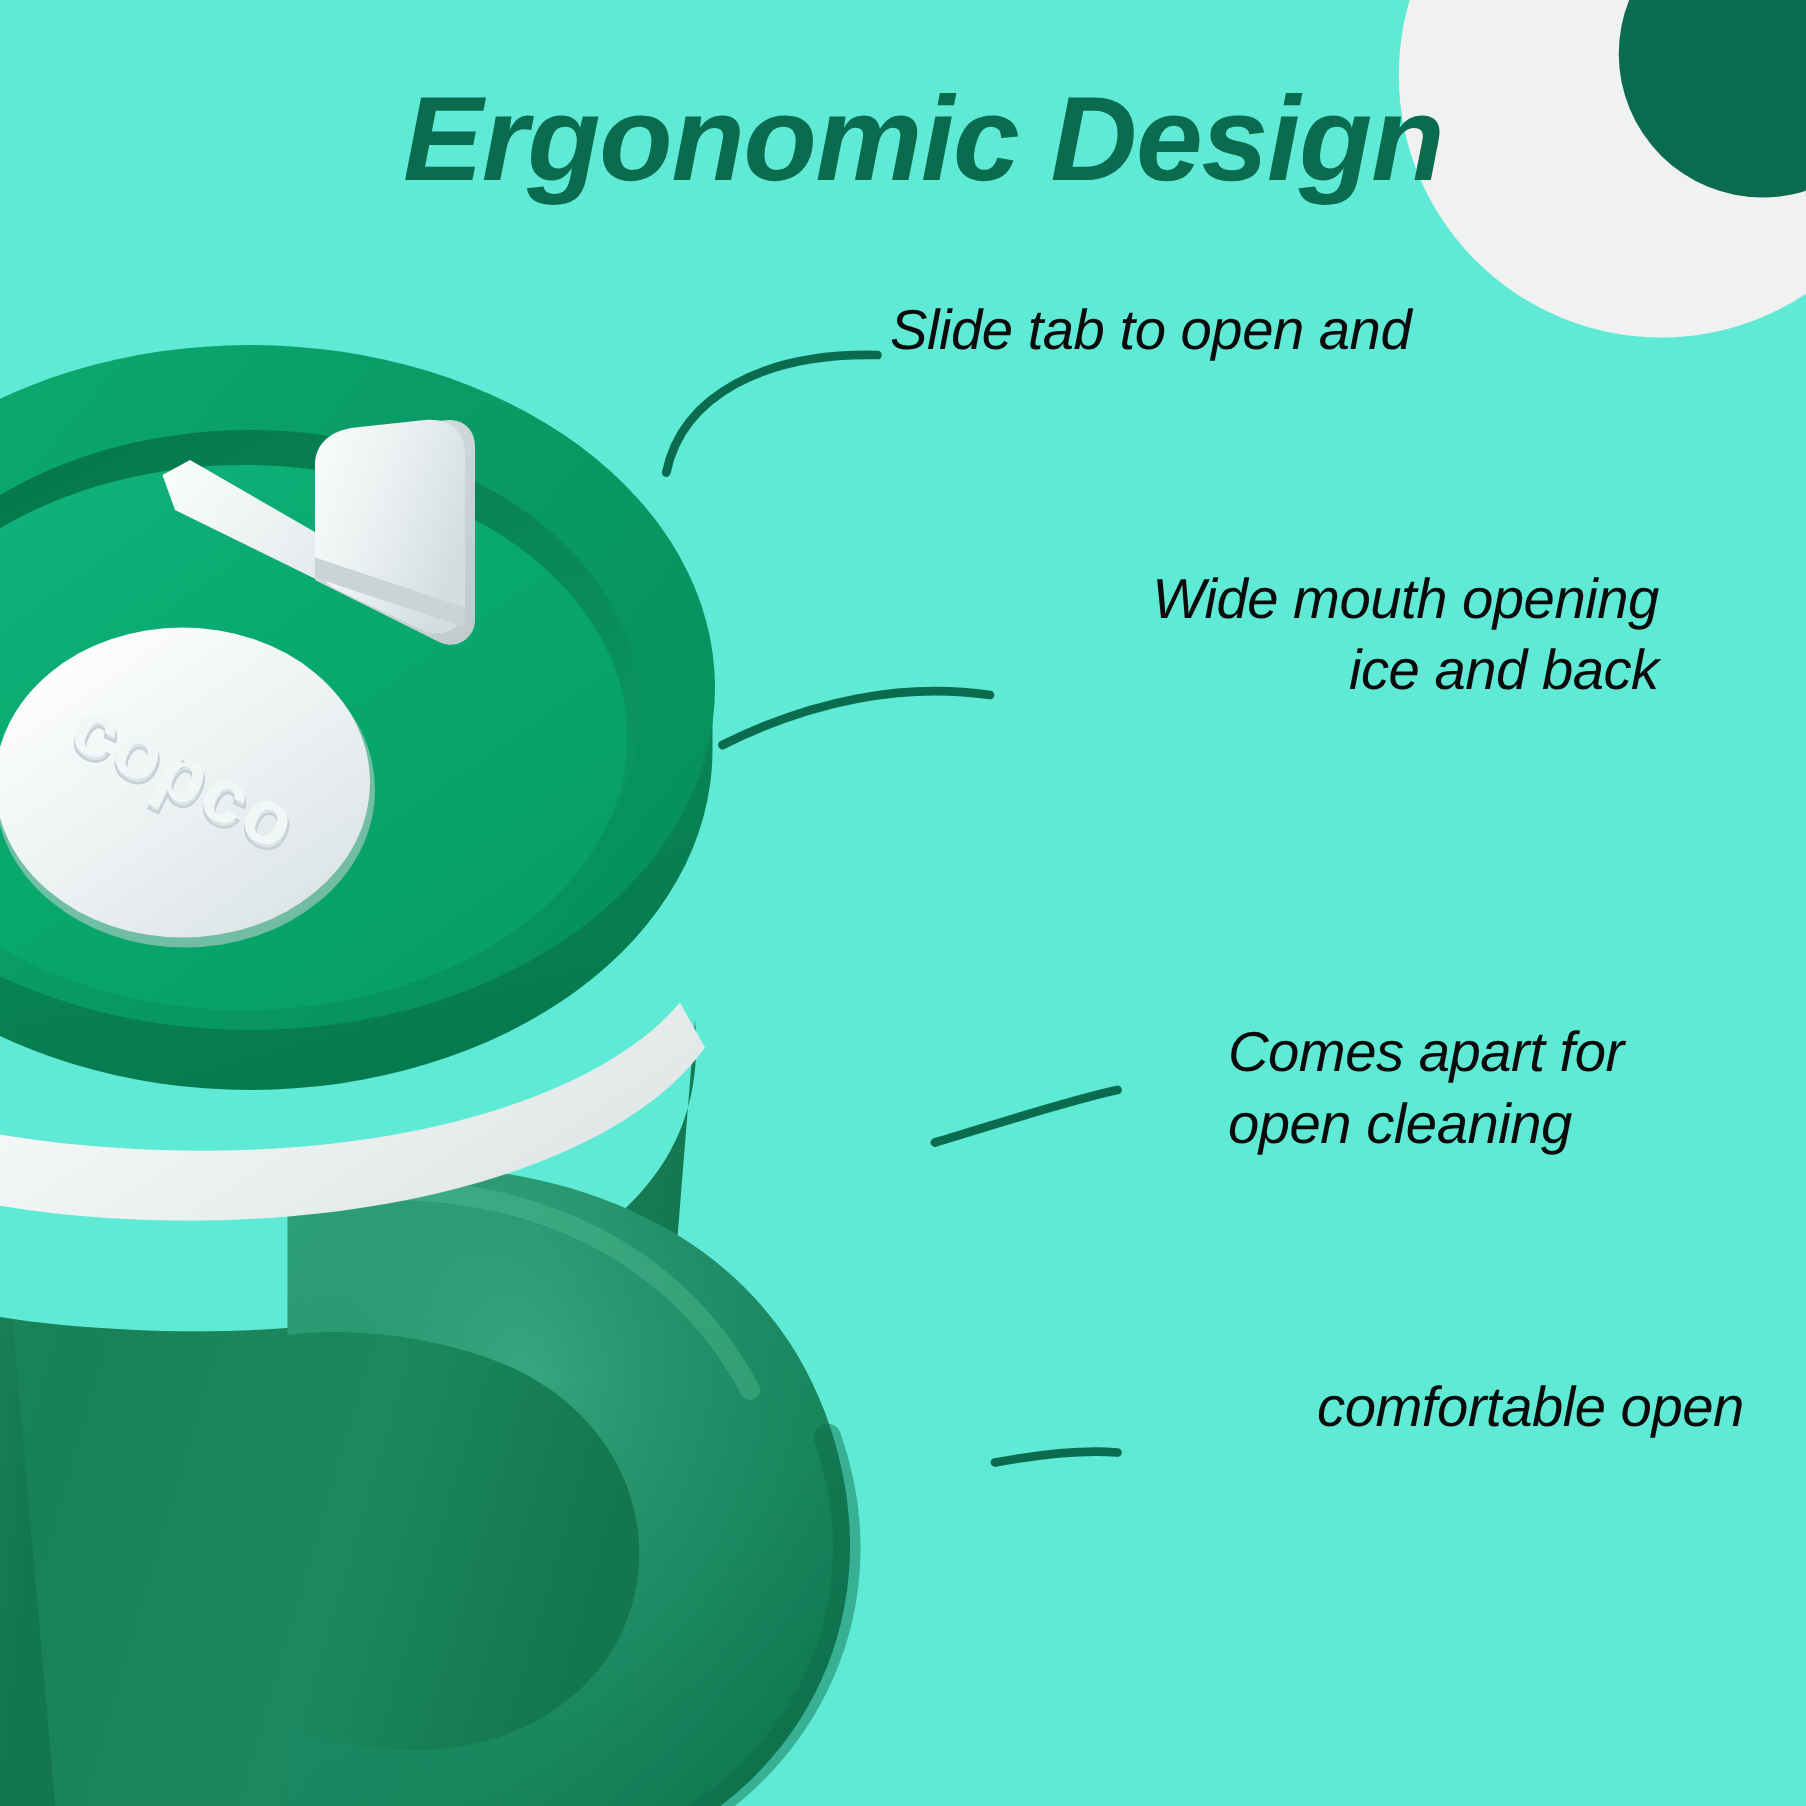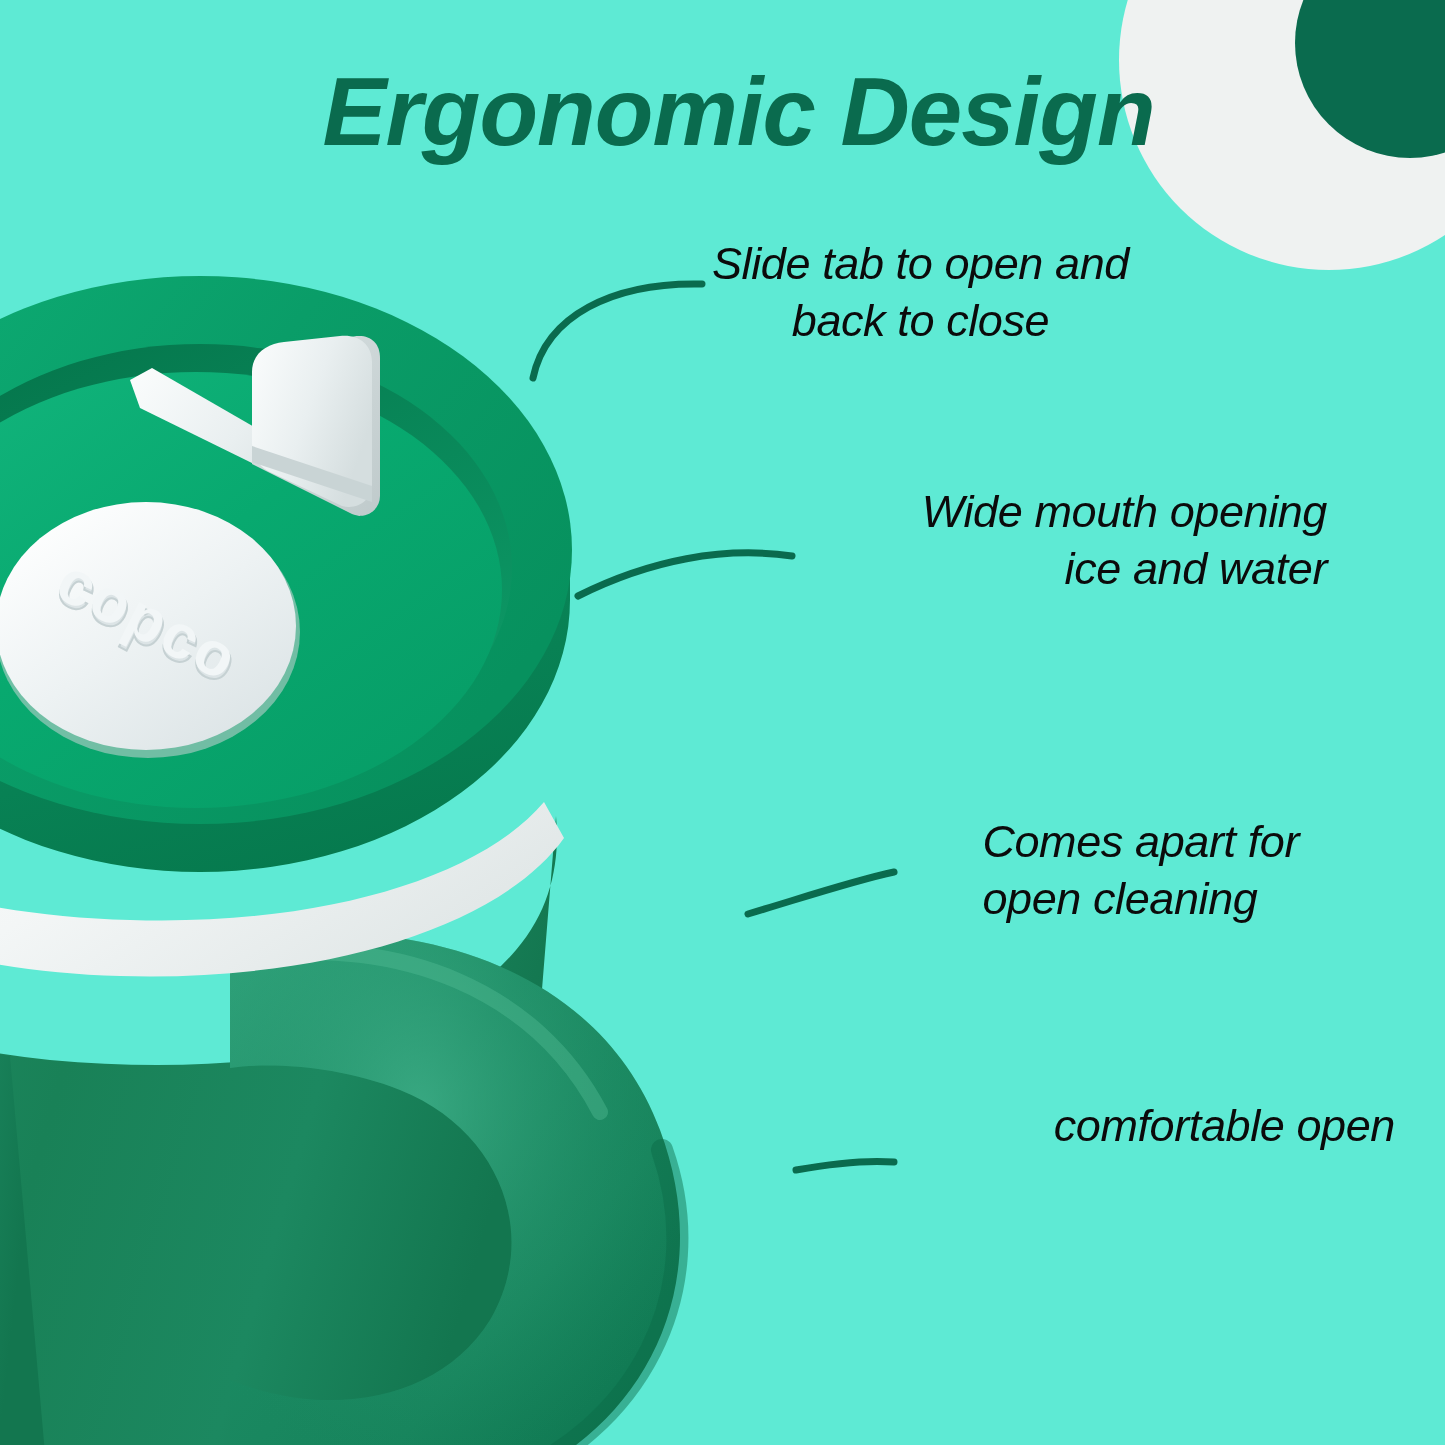--- a/index.html
+++ b/index.html
@@ -88,21 +88,21 @@
     color: #0B0B0B;
     font-size: 45px;
     font-style: italic;
     line-height: 1.26;
     z-index: 30;
     letter-spacing: -0.4px;
   }
   .callout .ln { display: block; white-space: nowrap; }
 
   #callout-1 { left: 712px; top: 236px; text-align: center; }
-  #callout-2 { right: 150px; top: 484px; text-align: right; }
+  #callout-2 { right: 150px; top: 451px; text-align: right; }
   #callout-3 { right: 178px; top: 814px; }
   #callout-4 { right: 82px;  top: 1098px; text-align: right; }
 </style>
 </head>
 <body>
 
 <div id="stage">
 
   <div class="blob" id="blob-tr-gray"></div>
   <div class="blob" id="blob-tr-green"></div>
@@ -307,26 +307,25 @@
 
   <svg id="leaders" viewBox="0 0 1445 1445">
     <path d="M 533 378 C 546 316, 612 282, 702 284" fill="none" stroke="#0A6B4E" stroke-width="7" stroke-linecap="round"></path>
     <path d="M 578 596 C 650 560, 724 546, 792 556" fill="none" stroke="#0A6B4E" stroke-width="7" stroke-linecap="round"></path>
     <path d="M 748 914 C 808 896, 856 880, 894 872" fill="none" stroke="#0A6B4E" stroke-width="7" stroke-linecap="round"></path>
     <path d="M 796 1170 C 840 1162, 868 1160, 894 1162" fill="none" stroke="#0A6B4E" stroke-width="7" stroke-linecap="round"></path>
   </svg>
 
   <div class="callout" id="callout-1">
     <span class="ln">Slide tab to open and</span>
-    <span class="ln">back to close</span>
   </div>
 
   <div class="callout" id="callout-2">
     <span class="ln">Wide mouth opening</span>
-    <span class="ln">ice and water</span>
+    <span class="ln">ice and back</span>
   </div>
 
   <div class="callout" id="callout-3">
     <span class="ln">Comes apart for</span>
     <span class="ln">open cleaning</span>
   </div>
 
   <div class="callout" id="callout-4">
     <span class="ln">comfortable open</span>
   </div>

